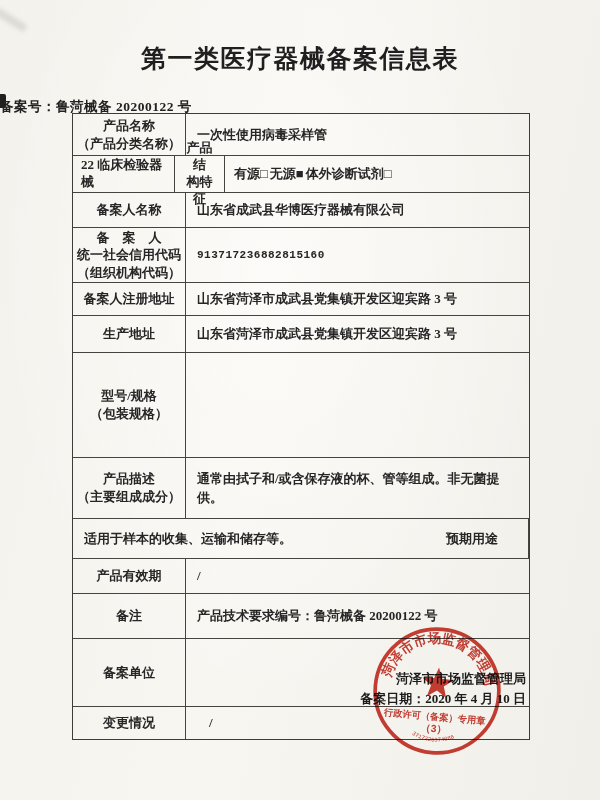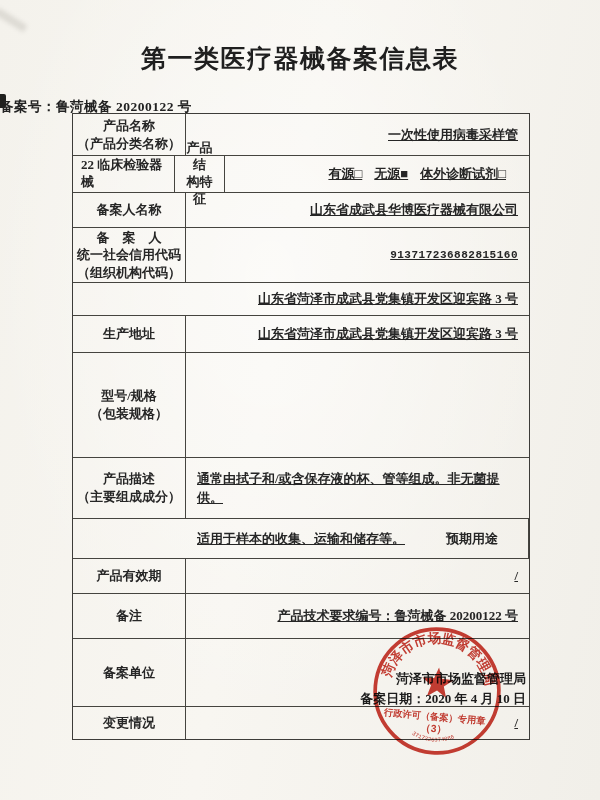--- a/index.html
+++ b/index.html
@@ -55,36 +55,35 @@
   .cell-label{
     width:113px;flex:0 0 113px;
     border-right:1.4px solid #45443f;
     display:flex;flex-direction:column;align-items:center;justify-content:center;
     text-align:center;
     font-size:13px;font-weight:600;line-height:1.35;
     padding:2px 3px;
   }
   .cell-value{
     flex:1 1 auto;
-    display:flex;flex-direction:column;justify-content:center;align-items:flex-end;
+    display:flex;flex-direction:column;justify-content:center;align-items:flex-start;
     padding:3px 11px;
     font-size:13px;font-weight:600;line-height:1.5;
     text-align:left;
-    text-decoration:underline;
   }
   .cell-sub{
     border-right:1.4px solid #45443f;
     display:flex;flex-direction:column;align-items:flex-end;justify-content:center;
     padding:2px 8px;font-size:13px;font-weight:600;line-height:1.3;
   }
   .cell-sub.center{align-items:flex-start;text-align:center;}
   .mono{font-family:"Liberation Mono","DejaVu Sans Mono",monospace;}
   .code-value{font-size:11px;letter-spacing:.5px;}
   .spec-value{font-size:12.5px;line-height:1.6;}
-  .options span{margin-right:12px;white-space:nowrap;}
+  .options span{margin-right:2px;white-space:nowrap;}
   
   .filing-overlay{
     position:absolute;top:669px;right:74px;
     text-align:right;
     font-size:13px;font-weight:600;line-height:1.5;
     color:#1c1c1c;z-index:2;
   }
   
   .stamp{
     position:absolute;left:370px;top:624px;width:134px;height:134px;
@@ -147,20 +146,23 @@
         <span>备　案　人</span>
         <span>统一社会信用代码</span>
         <span>（组织机构代码）</span>
       </div>
       <div class="cell cell-value mono code-value">
         <span>913717236882815160</span>
       </div>
     </div>
 
     <div class="row" style="height:33px">
+      <div class="cell cell-label">
+        <span>备案人注册地址</span>
+      </div>
       <div class="cell cell-value">
         <span>山东省菏泽市成武县党集镇开发区迎宾路 3 号</span>
       </div>
     </div>
 
     <div class="row" style="height:37px">
       <div class="cell cell-label">
         <span>生产地址</span>
       </div>
       <div class="cell cell-value">

